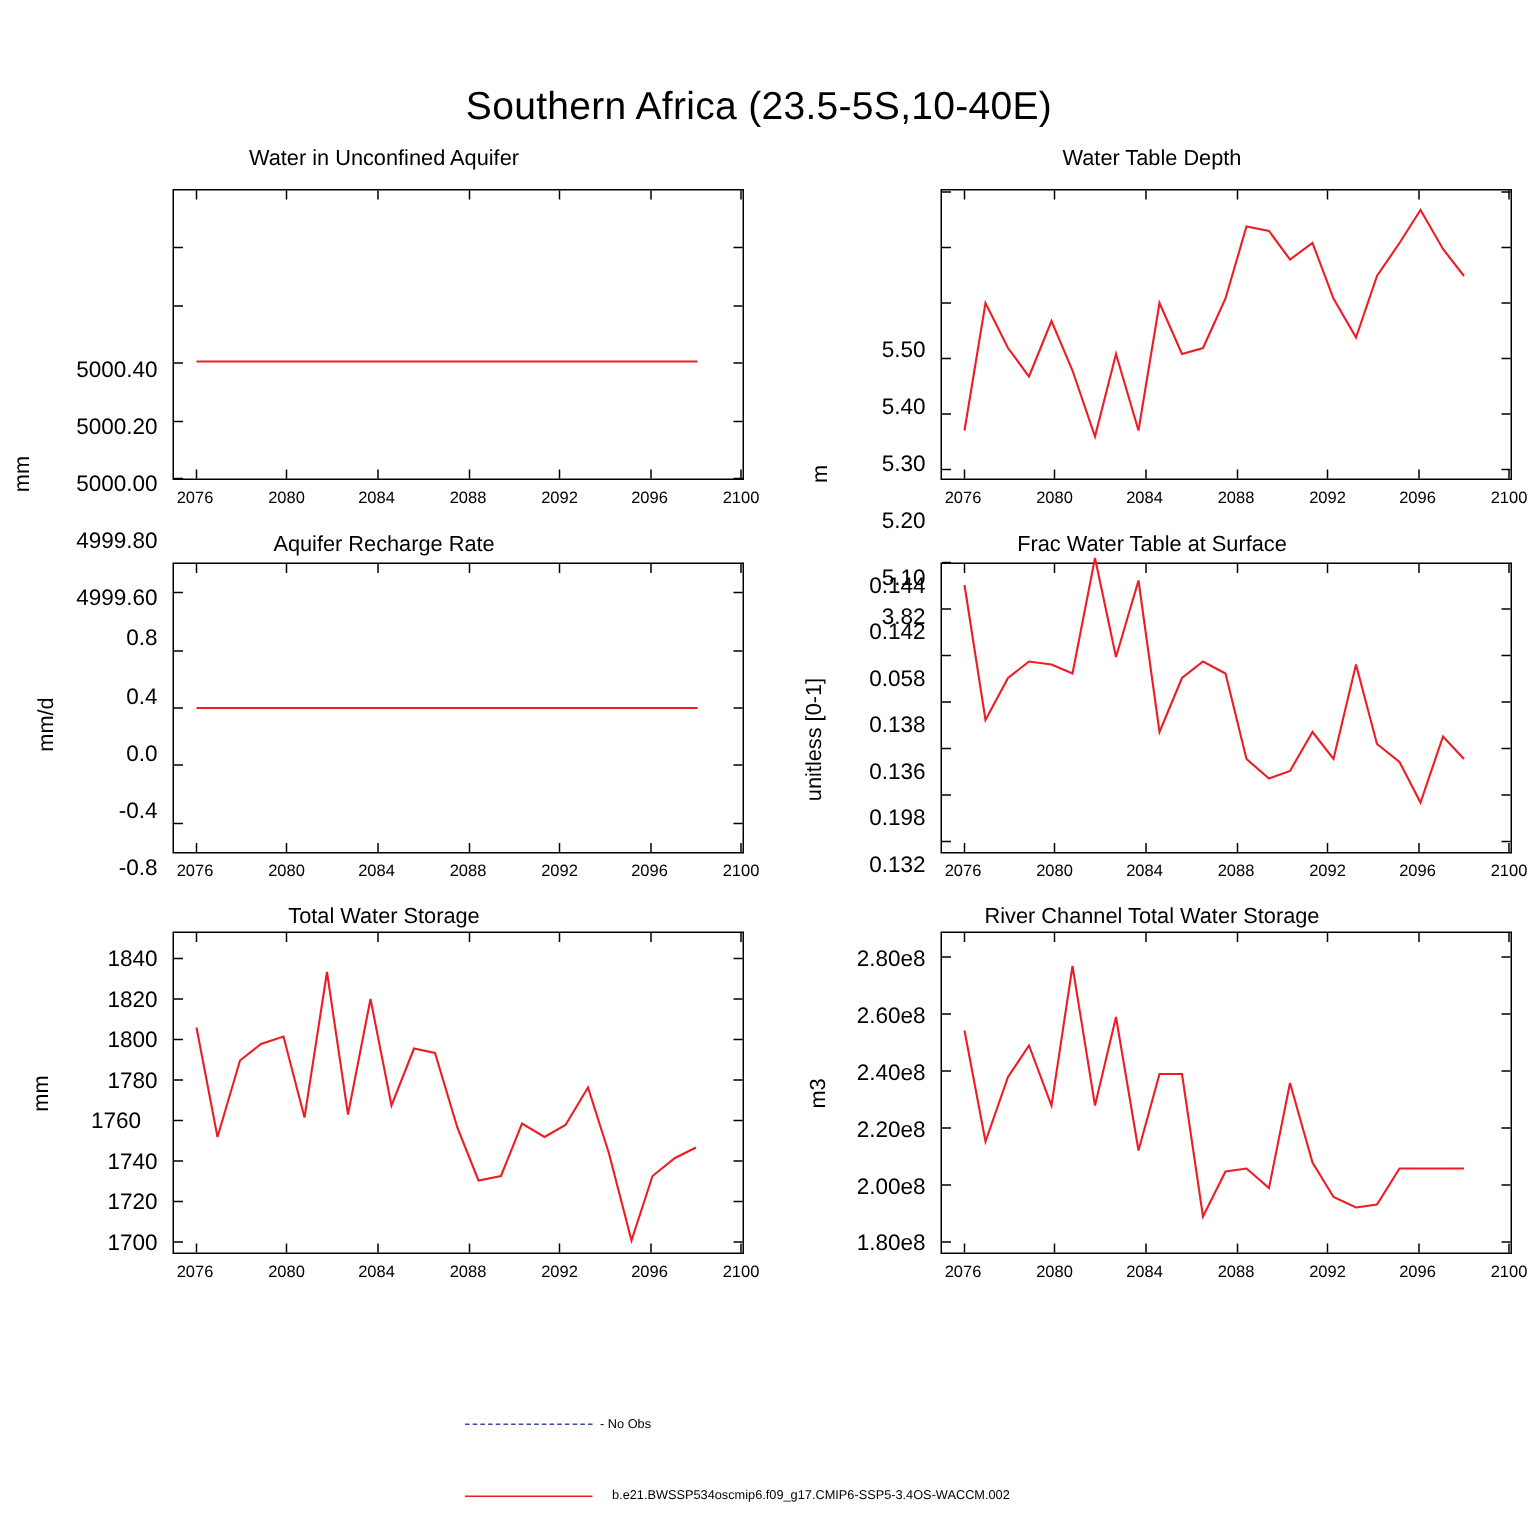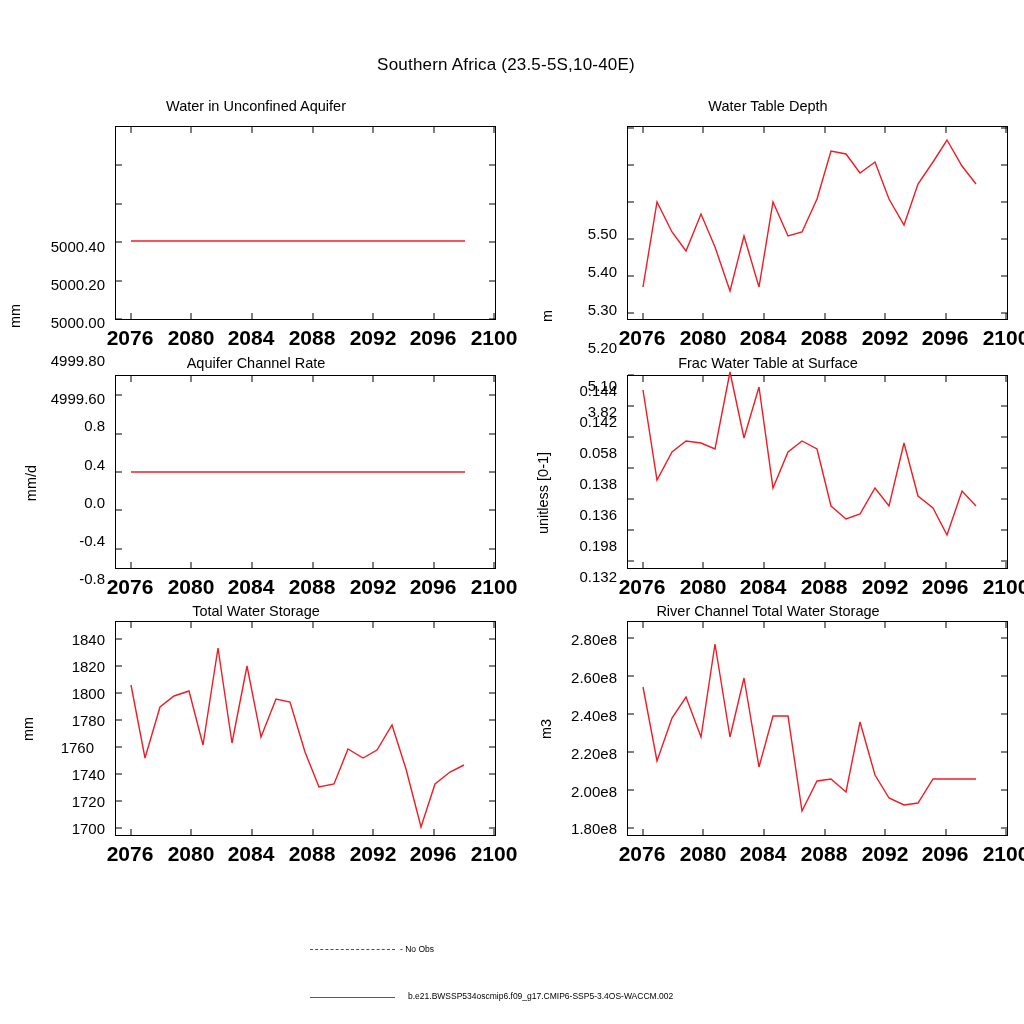--- a/index.html
+++ b/index.html
@@ -8,21 +8,21 @@
     background:#ffffff;
     font-family:"Liberation Sans", sans-serif;
     color:#000000;
     position:relative;
     overflow:hidden;
   }
   .page-title{
     position:absolute;
     top:55px;left:0;width:1012px;
     text-align:center;
-    font-size:17px;
+    font-size:26px;
     letter-spacing:0.2px;
   }
   .panel{position:absolute;}
   .panel-title{
     position:absolute;
     top:0;left:0;width:100%;
     text-align:center;
     font-size:14.5px;
     white-space:nowrap;
   }
@@ -41,24 +41,23 @@
     text-align:center;
   }
   .ytick{
     position:absolute;
     font-size:15px;
     text-align:right;
     white-space:nowrap;
   }
   .xtick{
     position:absolute;
-    font-size:21px;
+    font-size:11px;
     text-align:center;
     white-space:nowrap;
-    font-weight:bold;
   }
   svg{display:block;overflow:visible;}
   .legend-line-dash{
     position:absolute;
     height:0;
     border-top:1.6px dashed #3b4a9e;
   }
   .legend-line-solid{
     position:absolute;
     height:0;
@@ -178,21 +177,21 @@
   <div class="xtick" style="left:100px;top:228px;width:60px;">2076</div>
   <div class="xtick" style="left:161px;top:228px;width:60px;">2080</div>
   <div class="xtick" style="left:221px;top:228px;width:60px;">2084</div>
   <div class="xtick" style="left:282px;top:228px;width:60px;">2088</div>
   <div class="xtick" style="left:343px;top:228px;width:60px;">2092</div>
   <div class="xtick" style="left:403px;top:228px;width:60px;">2096</div>
   <div class="xtick" style="left:464px;top:228px;width:60px;">2100</div>
 </div>
 
 <div class="panel" style="left:0px;top:355px;width:512px;height:250px;">
-  <div class="panel-title" style="top:0px;">Aquifer Channel Rate</div>
+  <div class="panel-title" style="top:0px;">Aquifer Recharge Rate</div>
   <div class="ylabel" style="left:1px;top:120px;width:60px;">mm/d</div>
 
   <div class="ytick" style="left:40px;top:62px;width:65px;">0.8</div>
   <div class="ytick" style="left:40px;top:101px;width:65px;">0.4</div>
   <div class="ytick" style="left:40px;top:139px;width:65px;">0.0</div>
   <div class="ytick" style="left:40px;top:177px;width:65px;">-0.4</div>
   <div class="ytick" style="left:40px;top:215px;width:65px;">-0.8</div>
 
   <div class="plotbox" style="left:115px;top:20px;width:381px;height:194px;">
     <svg width="379" height="192" viewBox="0 0 379 192">

